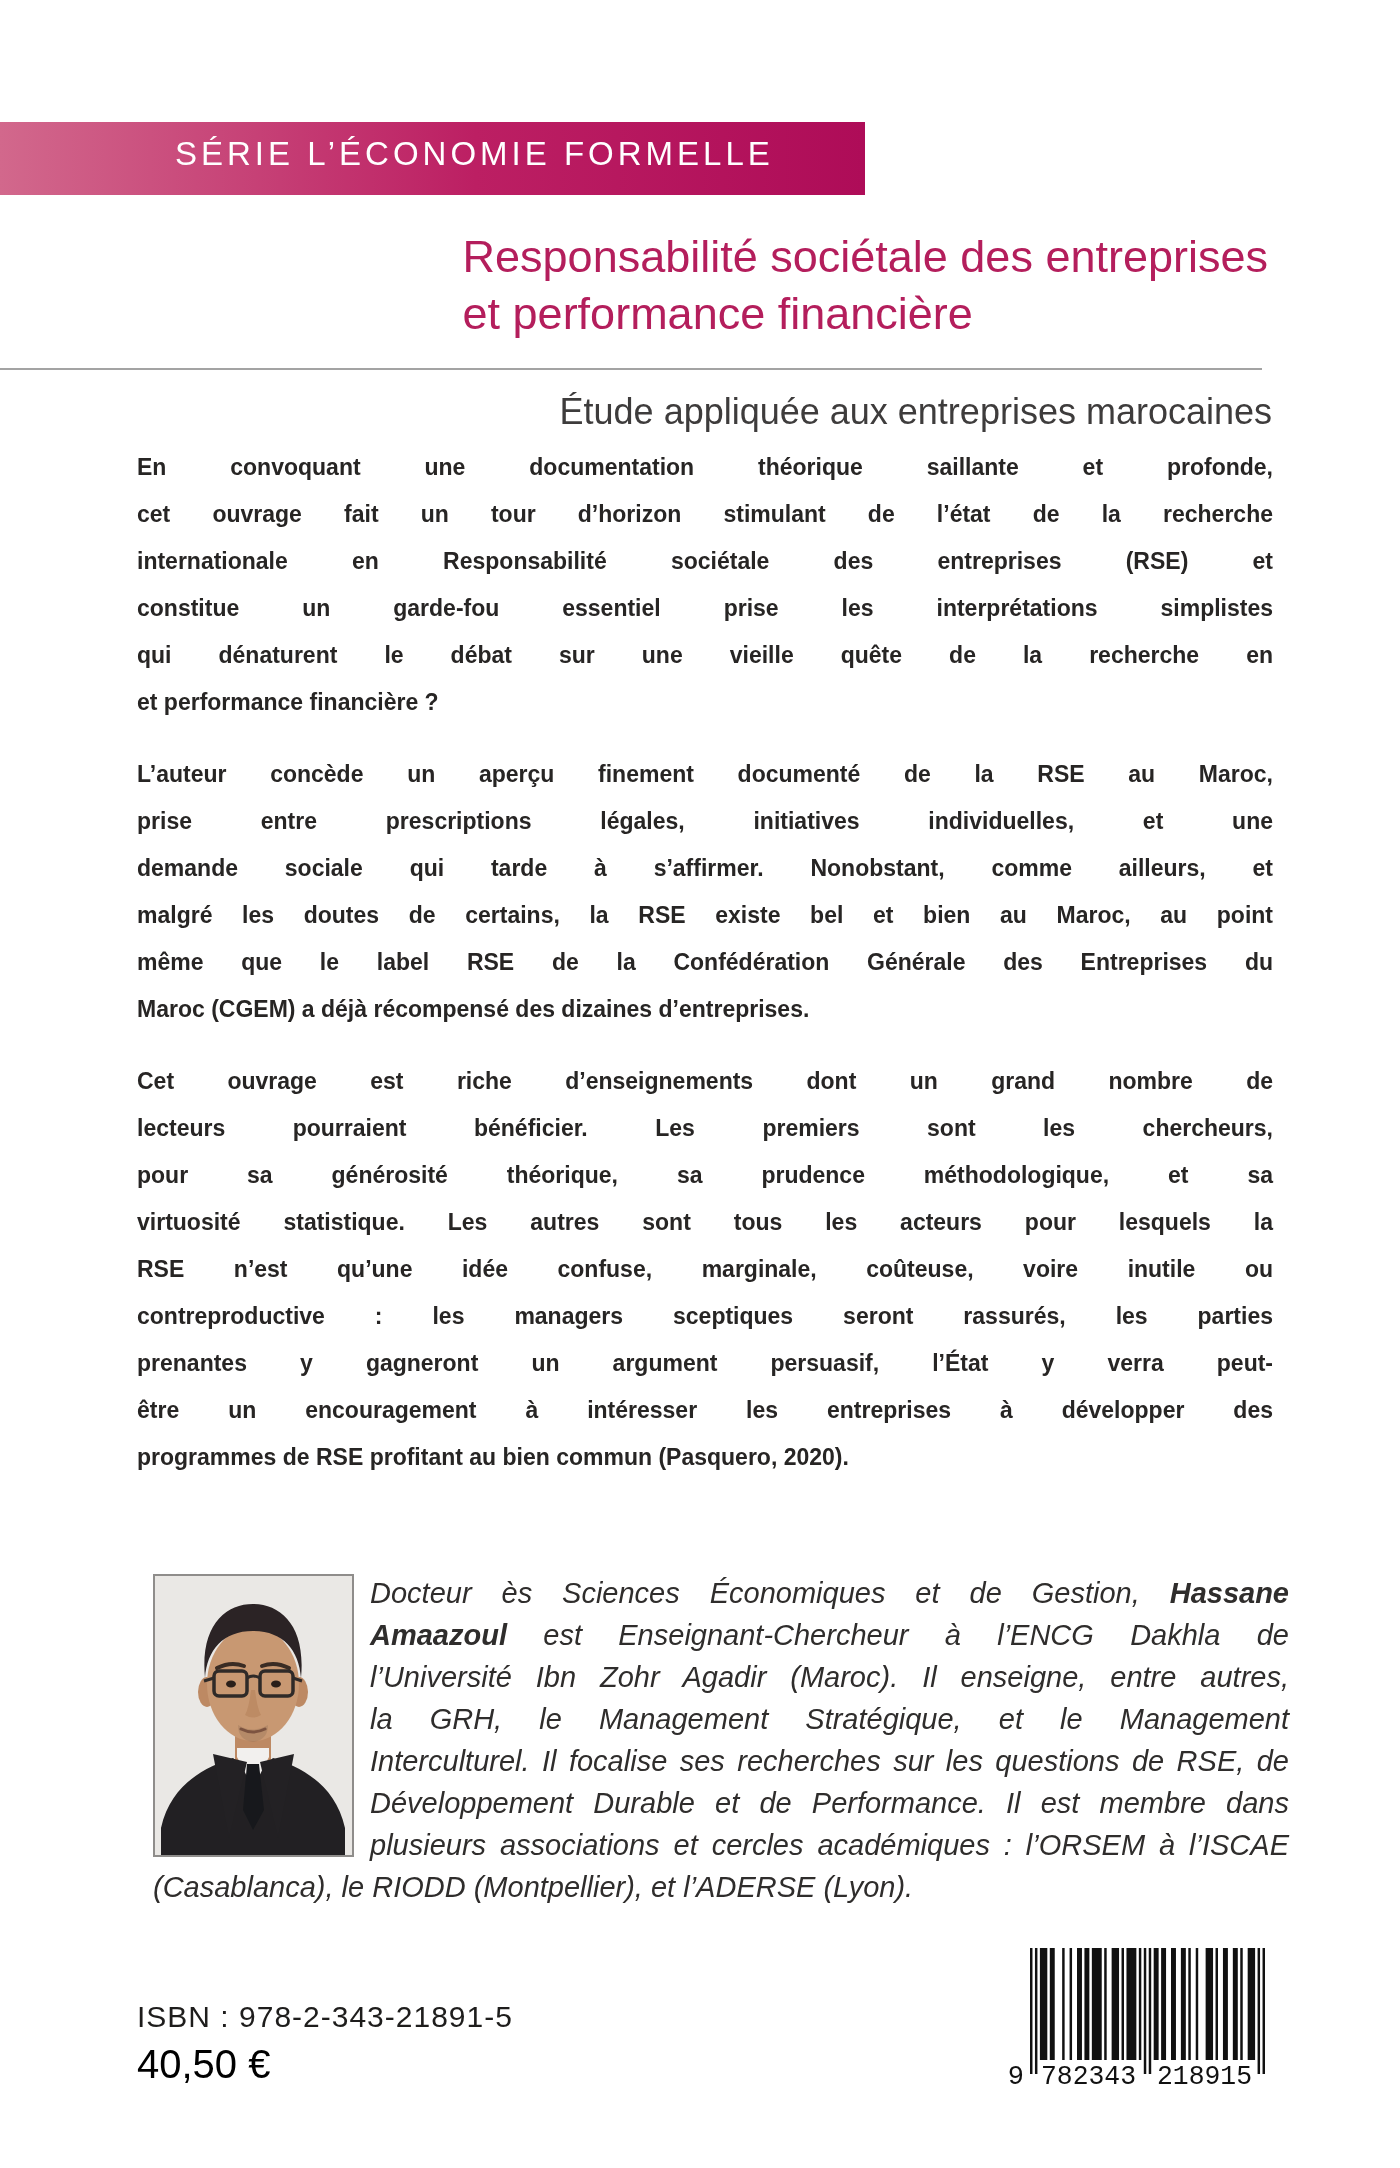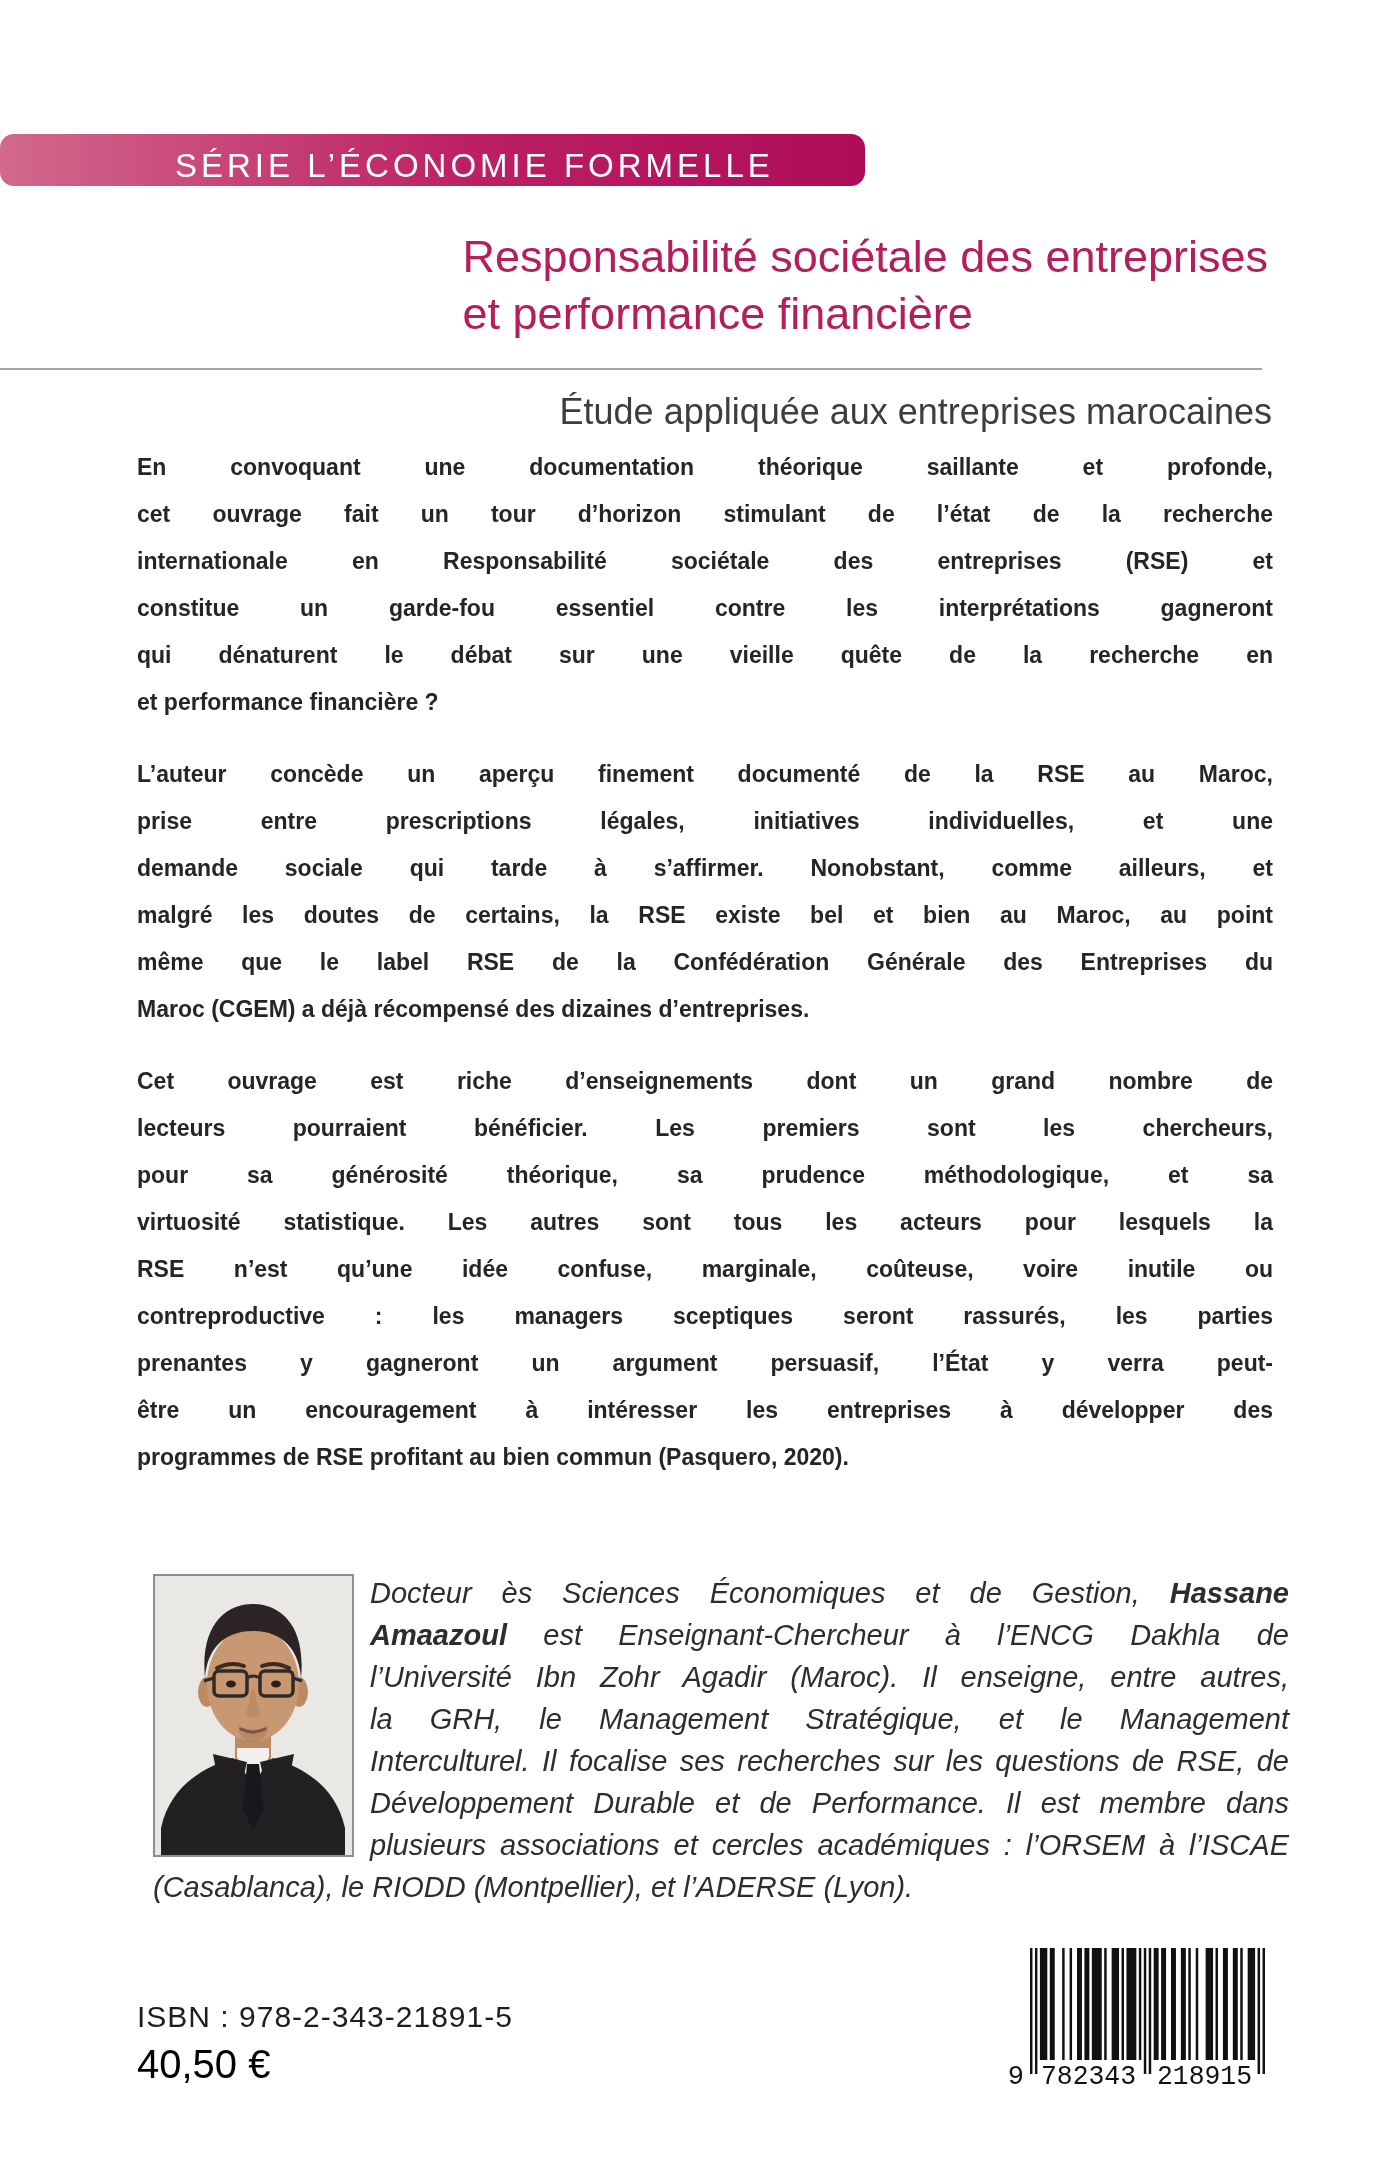--- a/index.html
+++ b/index.html
@@ -9,23 +9,22 @@
     font-family:"Liberation Sans", sans-serif;
     -webkit-font-smoothing:antialiased;
   }
   
   .top-band{position:absolute; left:0; top:0; width:1400px; height:122px; background:#242022;}
   .collection{
     position:absolute; left:165px; top:72px; font-size:30px; letter-spacing:5px;
     color:#c2336b; white-space:nowrap; font-weight:400;
   }
   .series-bar{
-    position:absolute; left:0; top:134px; width:865px; height:52px;
+    position:absolute; left:0; top:122px; width:865px; height:73px;
     background:linear-gradient(to right,#d2688c 0%,#bc1f63 55%,#ae0c58 100%);
-    border-radius:14px;
   }
   .series{
     position:absolute; left:175px; top:0; height:64px; line-height:64px;
     font-size:33px; letter-spacing:4px; color:#ffffff; white-space:nowrap; font-weight:400;
   }
   
   .title{
     position:absolute; right:132px; top:228px; text-align:left;
     font-size:45px; line-height:57px; color:#b41e5c; font-weight:400; white-space:nowrap;
   }
@@ -77,21 +76,21 @@
 
   <div class="rule"></div>
 
   <div class="subtitle">Étude appliquée aux entreprises marocaines</div>
 
   <div class="synopsis">
     <div class="para">
       <div class="bl">En convoquant une documentation théorique saillante et profonde,</div>
       <div class="bl">cet ouvrage fait un tour d’horizon stimulant de l’état de la recherche</div>
       <div class="bl">internationale en Responsabilité sociétale des entreprises (RSE) et</div>
-      <div class="bl">constitue un garde-fou essentiel contre les interprétations gagneront</div>
+      <div class="bl">constitue un garde-fou essentiel prise les interprétations simplistes</div>
       <div class="bl">qui dénaturent le débat sur une vieille quête de la recherche en</div>
       <div class="bl end">et performance financière ?</div>
     </div>
     <div class="para">
       <div class="bl">L’auteur concède un aperçu finement documenté de la RSE au Maroc,</div>
       <div class="bl">prise entre prescriptions légales, initiatives individuelles, et une</div>
       <div class="bl">demande sociale qui tarde à s’affirmer. Nonobstant, comme ailleurs, et</div>
       <div class="bl">malgré les doutes de certains, la RSE existe bel et bien au Maroc, au point</div>
       <div class="bl">même que le label RSE de la Confédération Générale des Entreprises du</div>
       <div class="bl end">Maroc (CGEM) a déjà récompensé des dizaines d’entreprises.</div>

